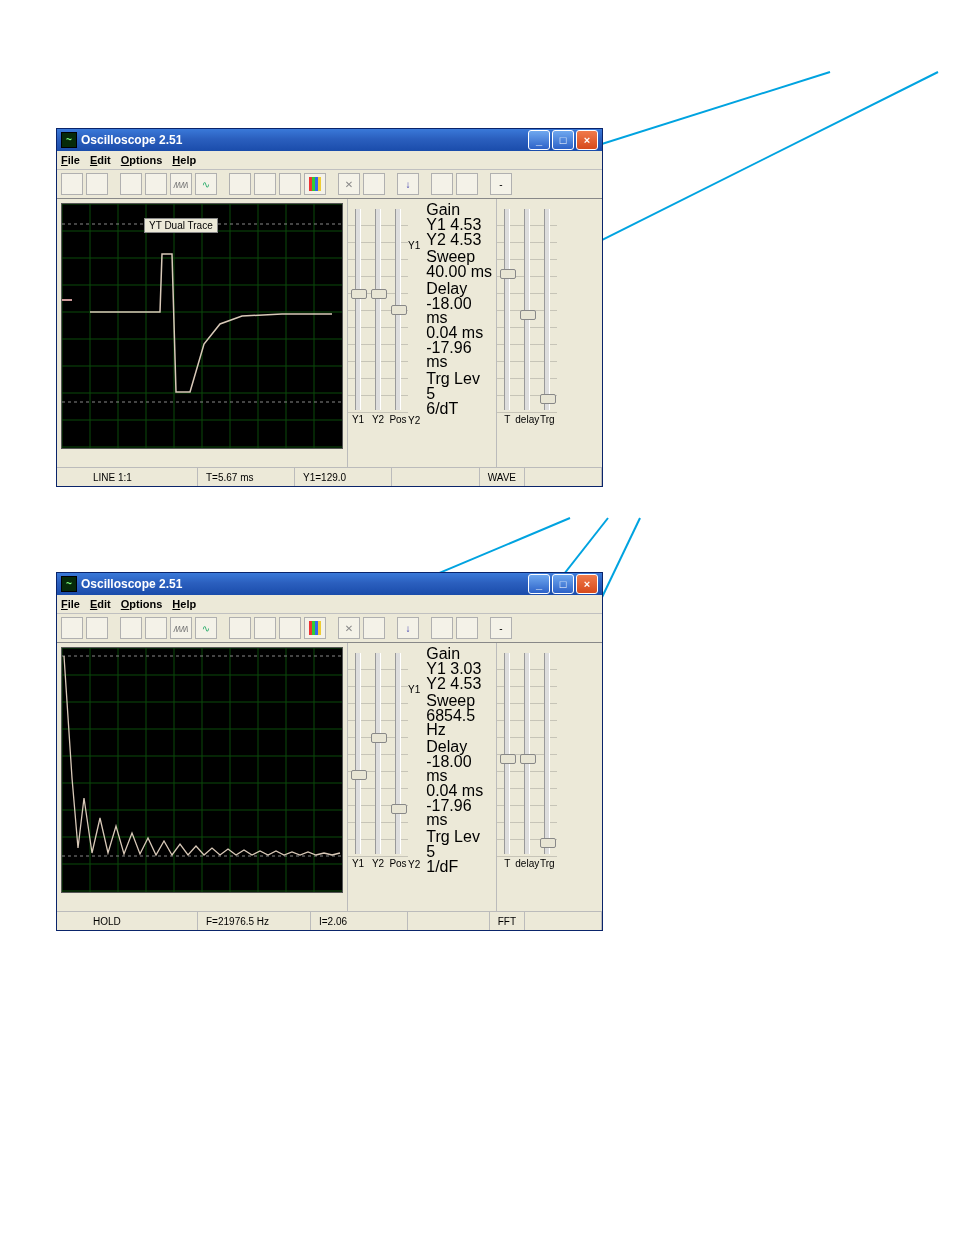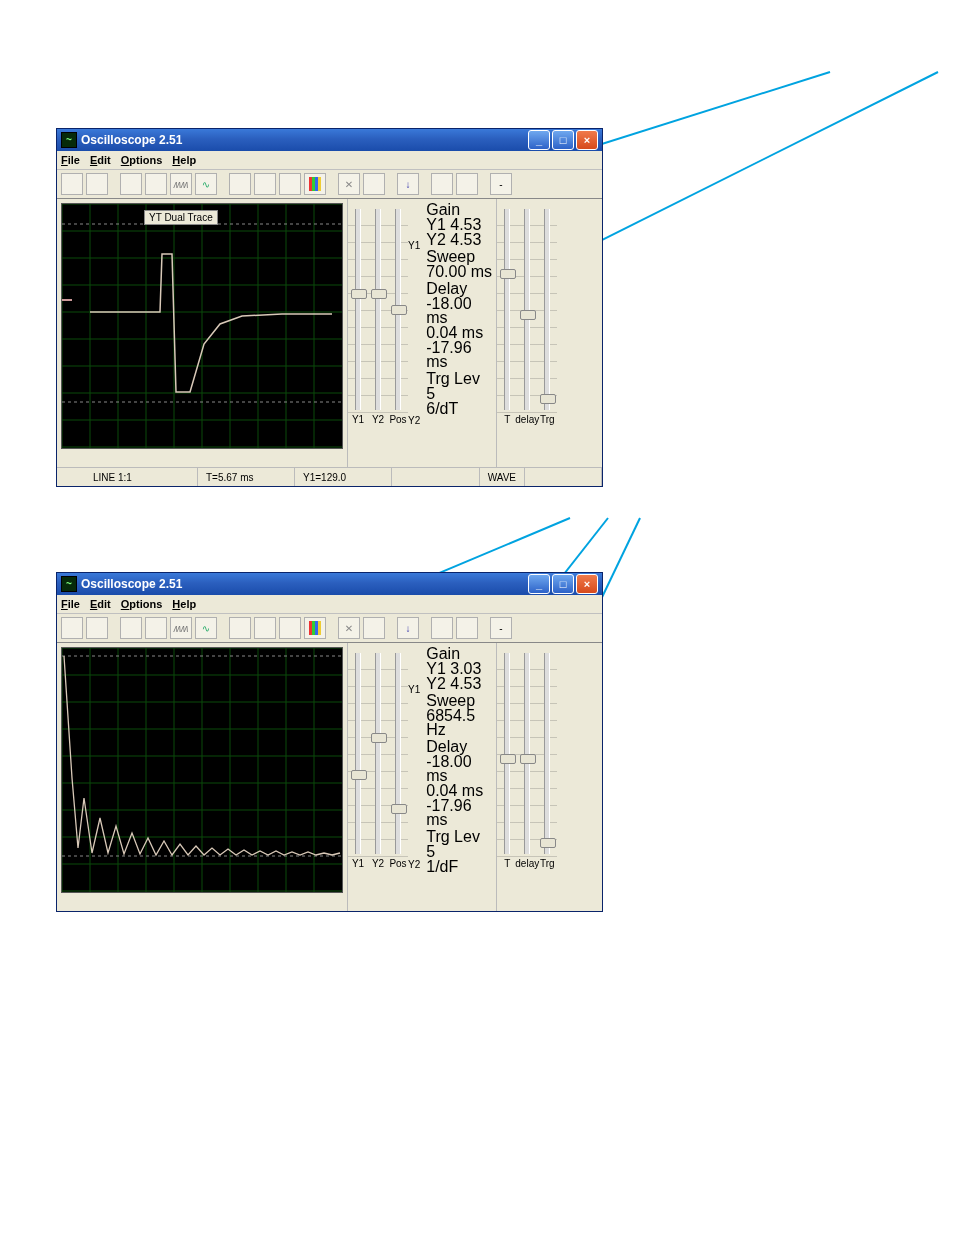--- a/index.html
+++ b/index.html
@@ -215,21 +215,21 @@
               <line x1="252" y1="0" x2="252" y2="244"></line>
         </g>
         <g stroke="#888" stroke-dasharray="3 3">
           <line x1="0" y1="20" x2="280" y2="20"></line>
           <line x1="0" y1="198" x2="280" y2="198"></line>
         </g>
         <line x1="0" y1="96" x2="10" y2="96" stroke="#c99" stroke-width="2"></line>
 
         <path d="M28 108 L98 108 L100 50 L110 50 L114 188 L128 188 L142 140 L158 120 L180 112 L220 110 L270 110" fill="none" stroke="#d9c9b8" stroke-width="1.5"></path>
       </svg>
-      <div class="scope-label" style="left:82px; top:6px;">YT Dual Trace</div>
+      <div class="scope-label" style="left:82px; top:14px;">YT Dual Trace</div>
     </div>
 
     <div class="panel">
       <div class="sliders">
         <div class="slider">
           <div class="ticks"></div>
               <div class="track">
                 <div class="thumb" style="top:40%"></div>
               </div>
           <div class="slider-label">Y1</div>
@@ -253,21 +253,21 @@
         <span>Y1</span>
             <span style="margin-top:90px">Y2</span>
       </div>
     </div>
 
     <div class="readouts">
       <div class="hdr">Gain</div>
       <div>Y1  4.53</div>
       <div>Y2  4.53</div>
       <div class="hdr">Sweep</div>
-      <div>70.00 ms</div>
+      <div>40.00 ms</div>
       <div class="hdr">Delay</div>
       <div>-18.00 ms</div>
       <div>0.04 ms</div>
       <div>-17.96 ms</div>
       <div class="hdr">Trg Lev</div>
       <div>5</div>
       <div>6/dT</div>
     </div>
 
     <div class="panel panel2">
@@ -458,15 +458,23 @@
           <div class="ticks"></div>
               <div class="track">
                 <div class="thumb" style="top:92%"></div>
               </div>
           <div class="slider-label">Trg</div>
         </div>
       </div>
     </div>
   </div>
 
+  <div class="statusbar">
+    <div class="cell wide">HOLD</div>
+    <div class="cell mid" style="flex:0 0 96px">F=21976.5 Hz</div>
+    <div class="cell mid">I=2.06</div>
+    <div class="cell grow"></div>
+    <div class="cell">FFT</div>
+    <div class="cell" style="flex:0 0 60px"></div>
+  </div>
 </div>
 
 </div>
 
 </body></html>

